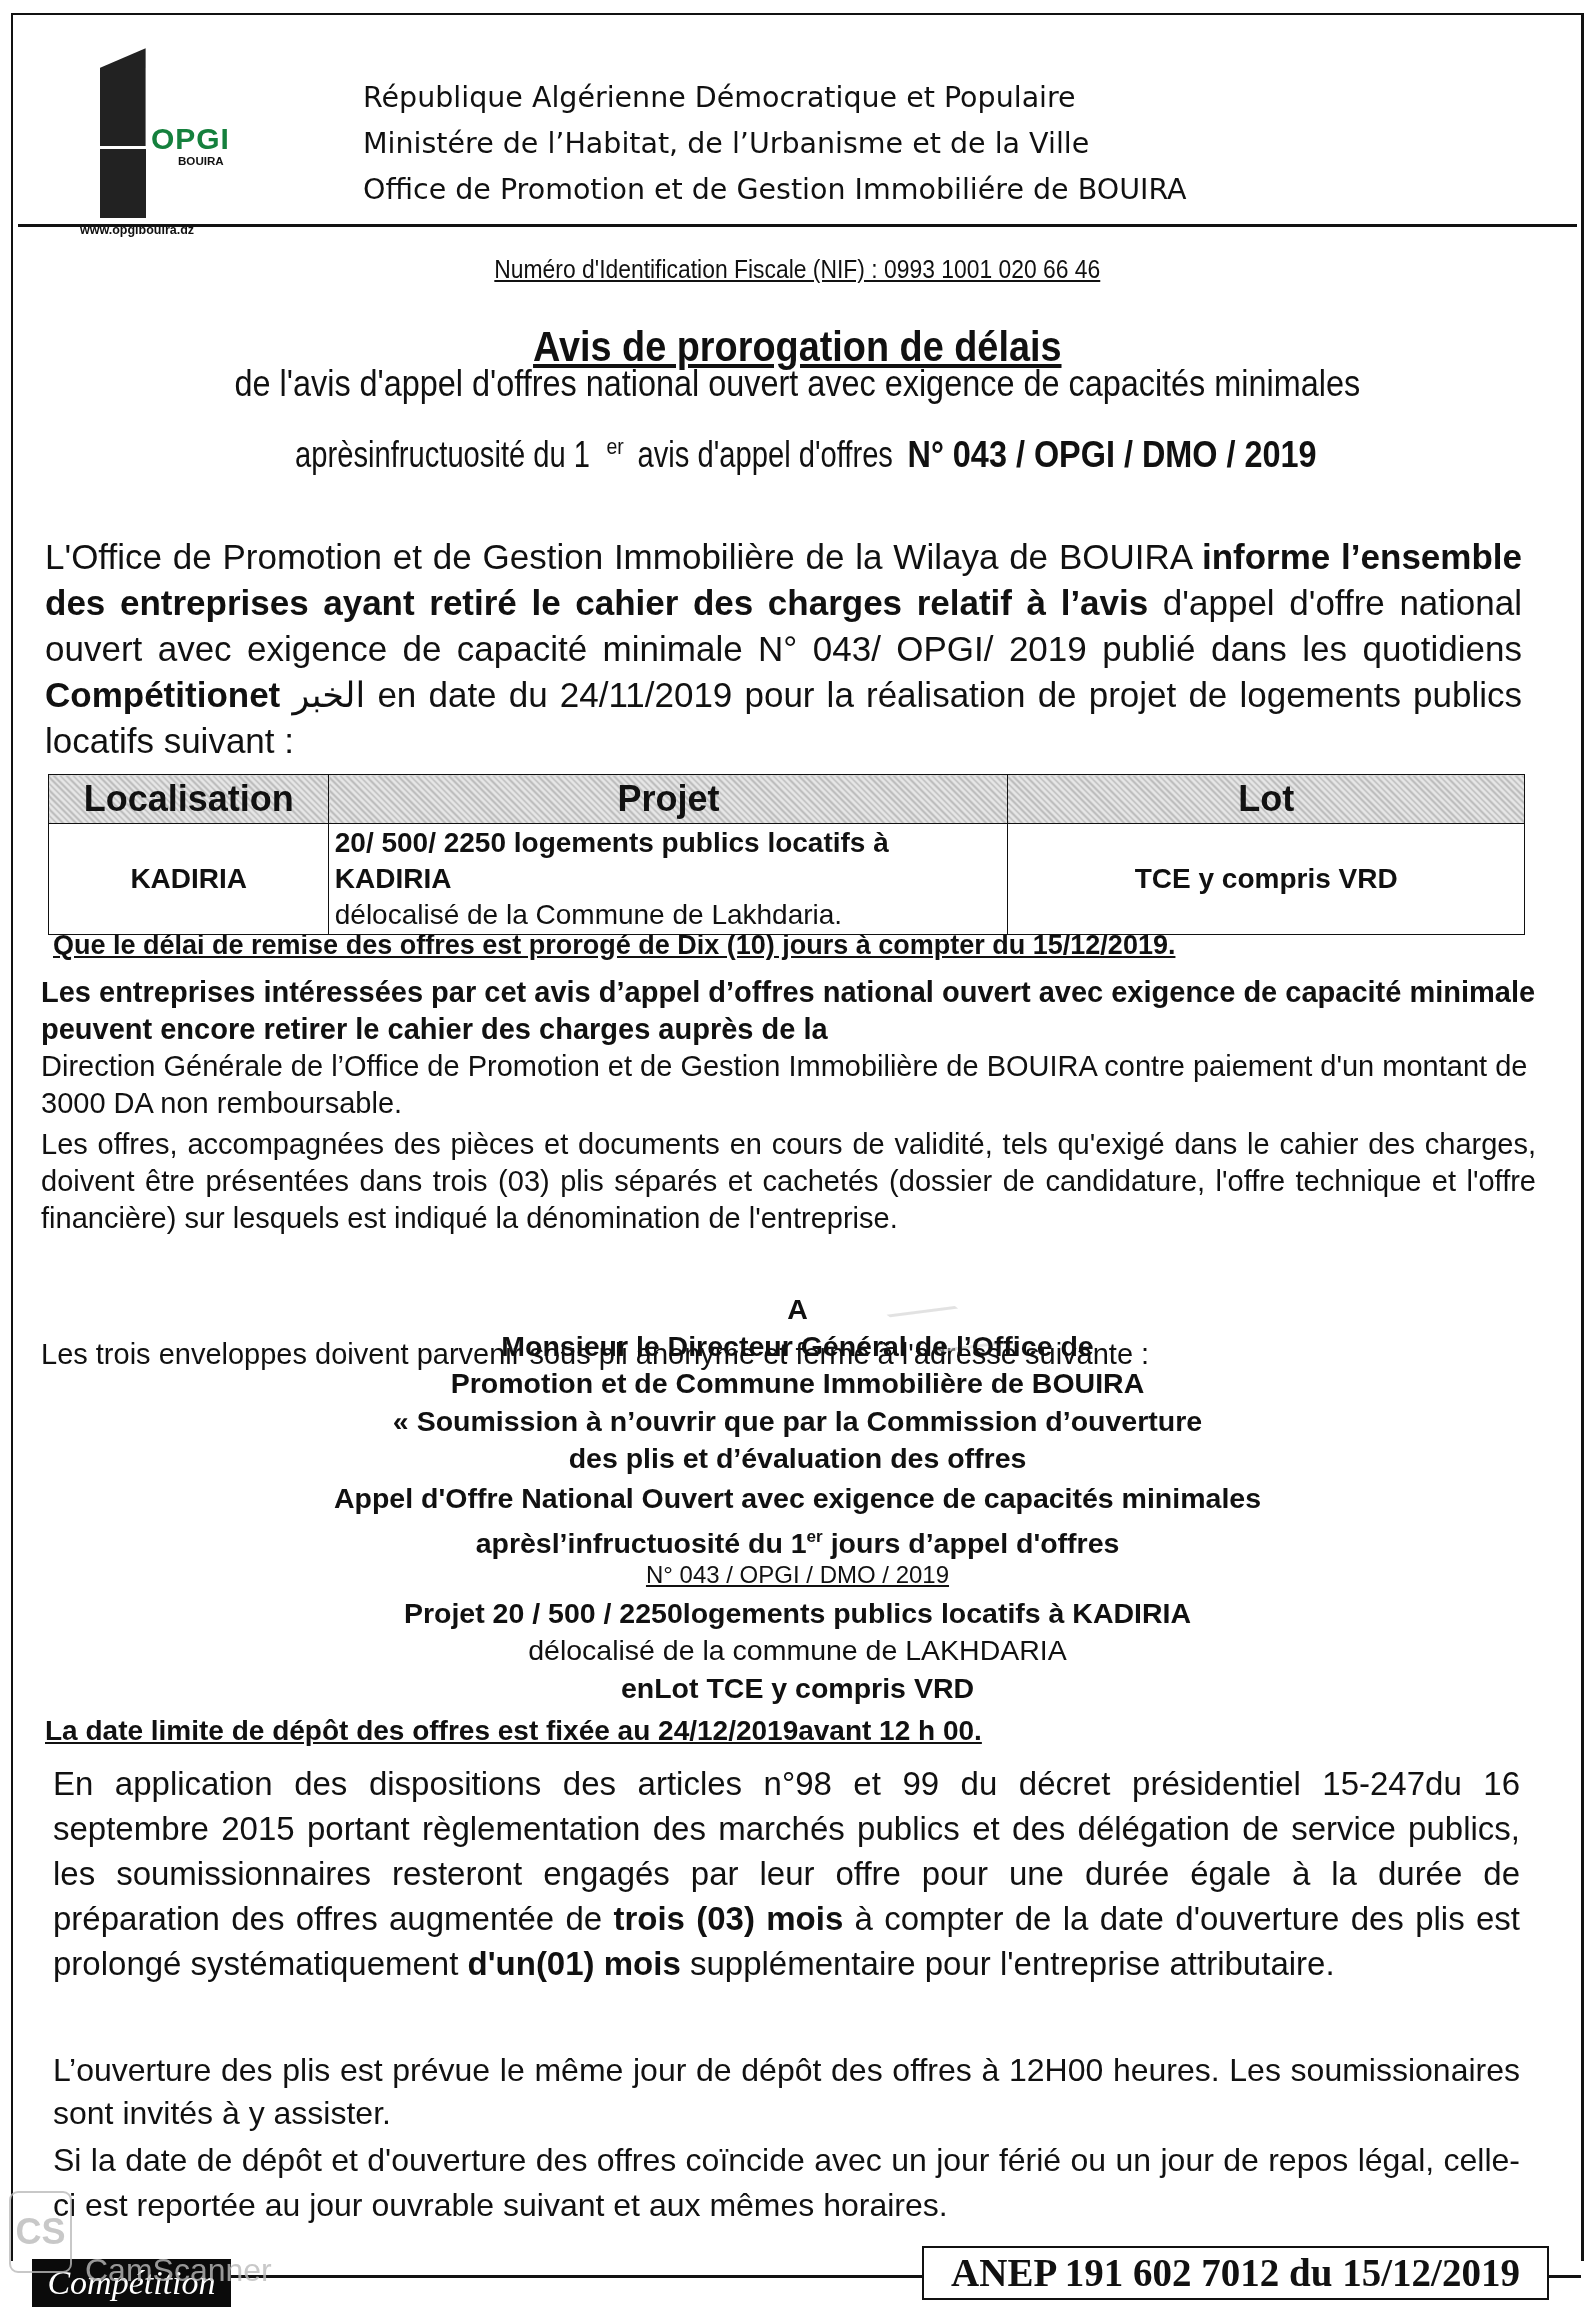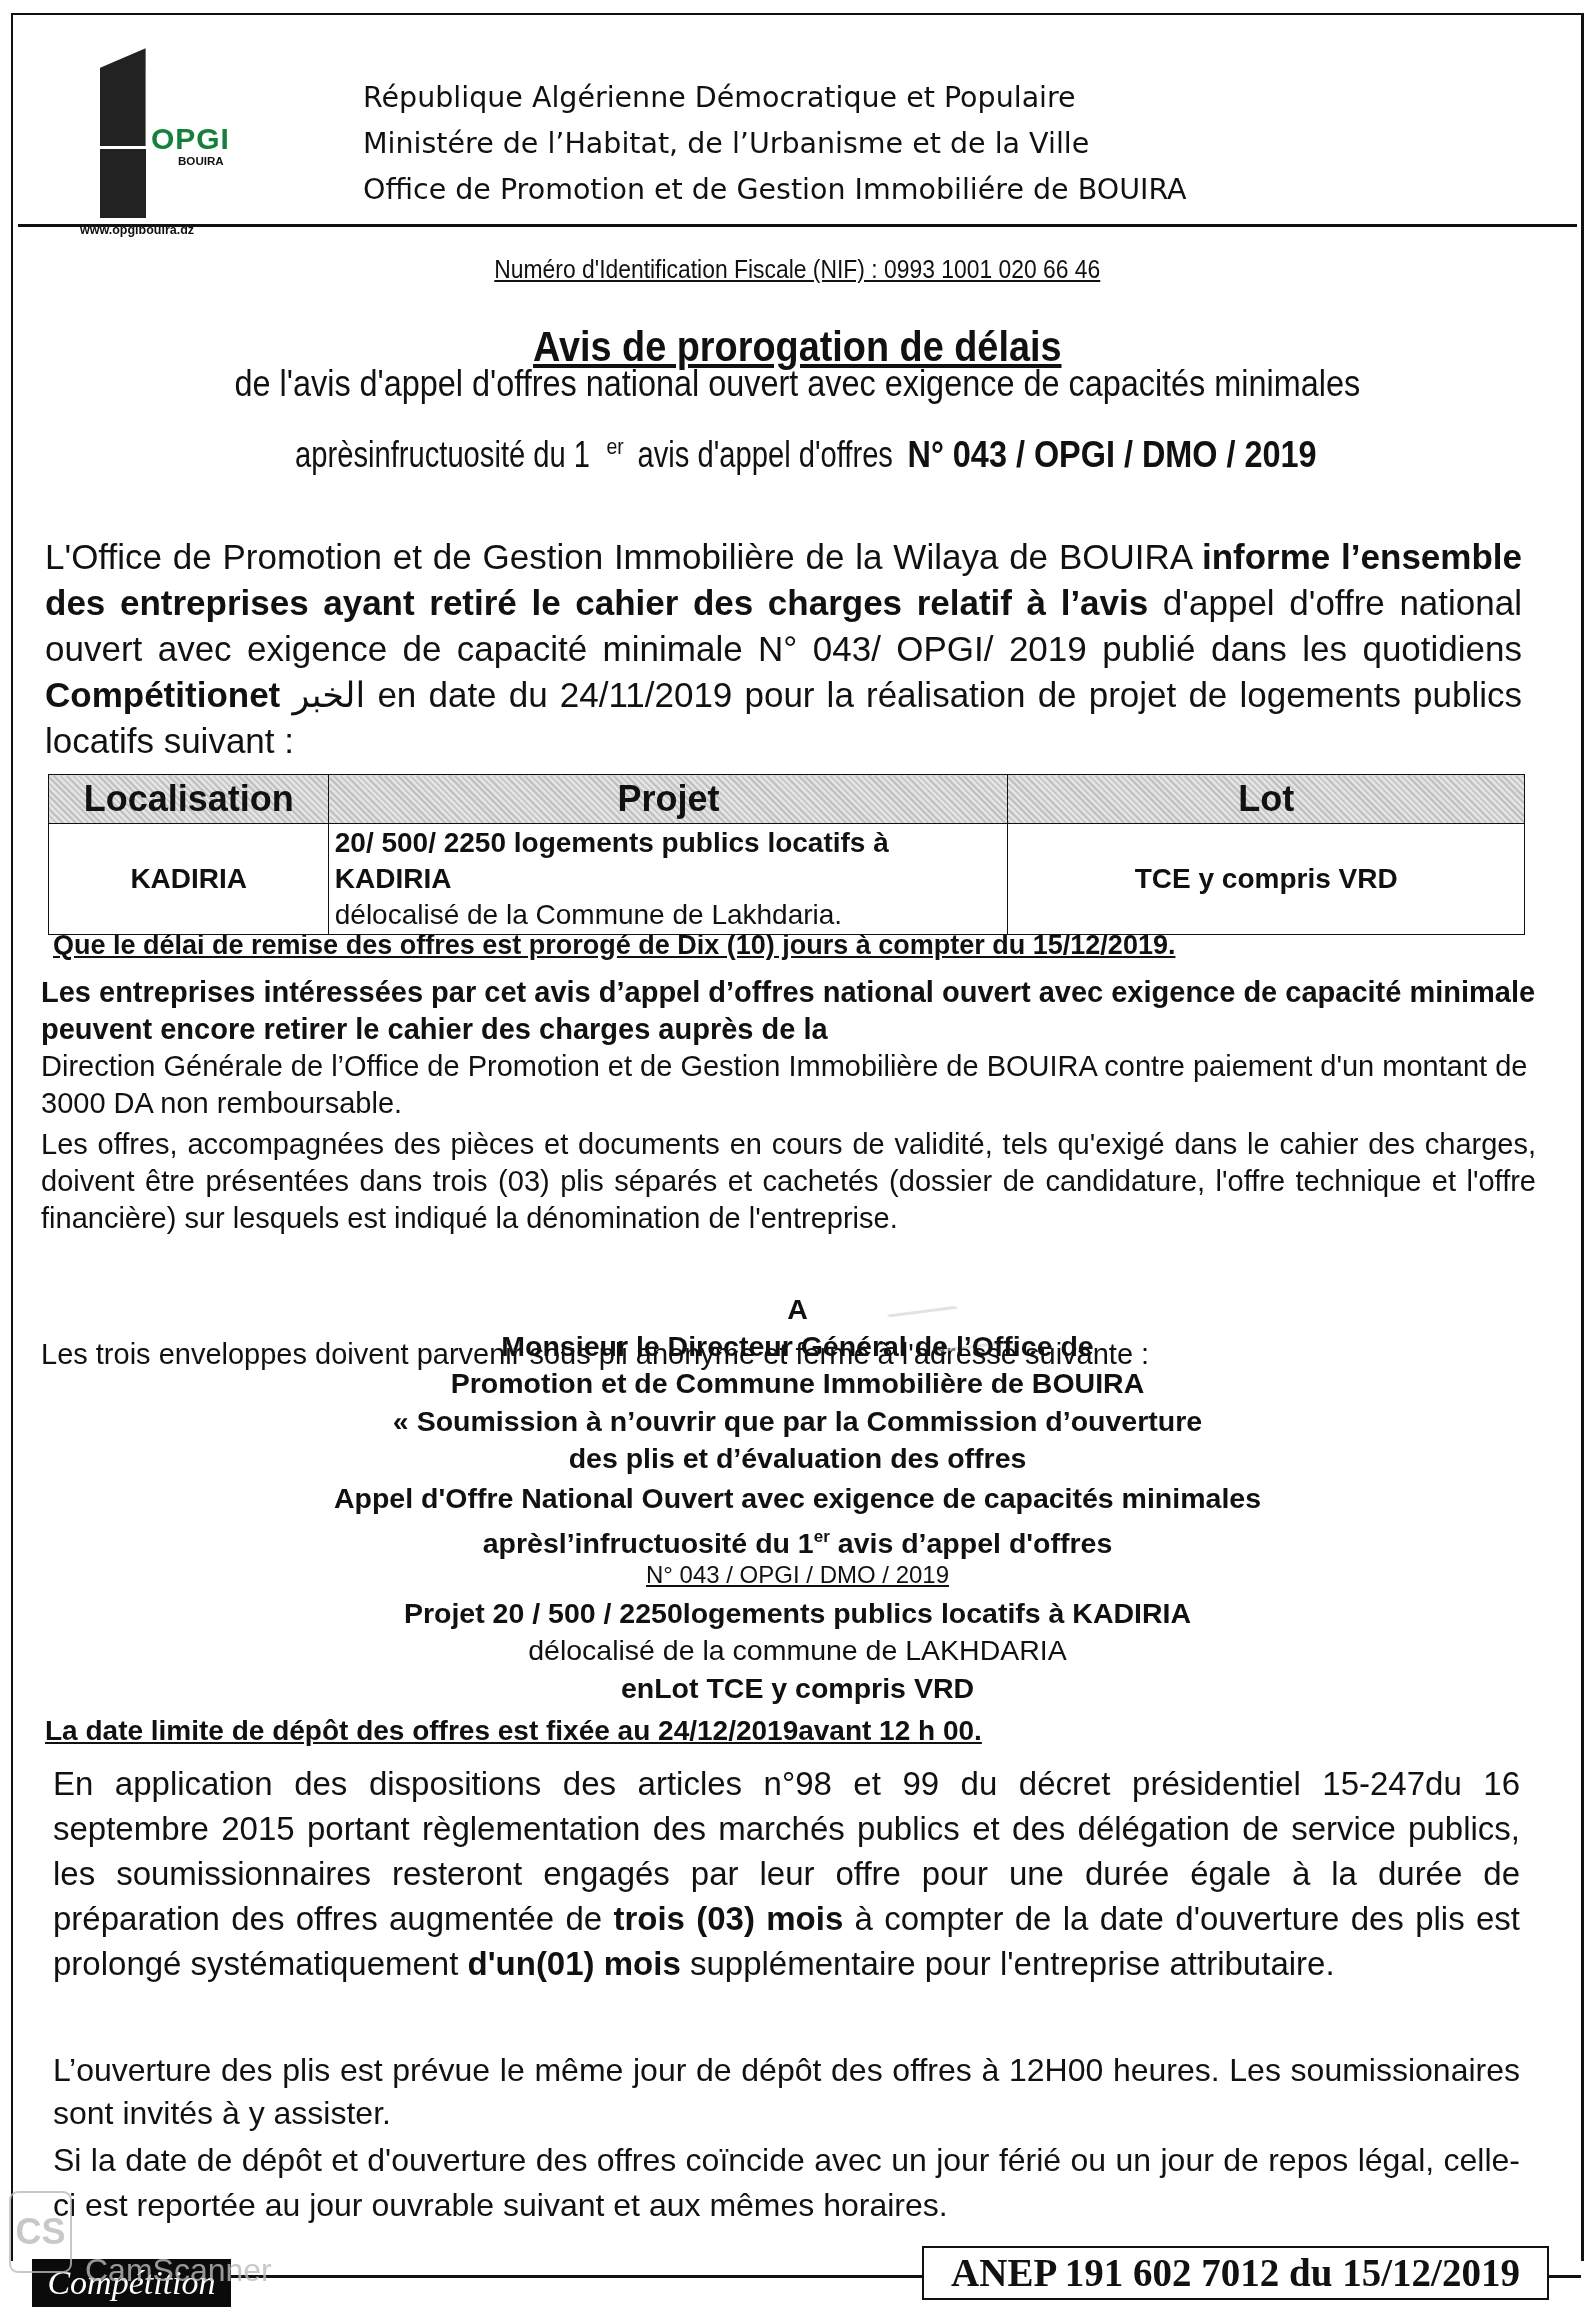--- a/index.html
+++ b/index.html
@@ -102,21 +102,21 @@
 <div class="para" style="top:1320px;margin-top:16px;">Les trois enveloppes doivent parvenir sous pli anonyme et fermé à l'adresse suivante :</div>
 
 <div class="watermark">⟋ ⟋</div>
 
 <div class="center" style="top:1291px;">A</div>
 <div class="center" style="top:1328px;">Monsieur le Directeur Général de l’Office de</div>
 <div class="center" style="top:1365px;">Promotion et de Commune Immobilière de BOUIRA</div>
 <div class="center" style="top:1403px;">« Soumission à n’ouvrir que par la Commission d’ouverture</div>
 <div class="center" style="top:1440px;">des plis et d’évaluation des offres</div>
 <div class="center" style="top:1480px;">Appel d'Offre National Ouvert avec exigence de capacités minimales</div>
-<div class="center" style="top:1518px;"><span>aprèsl’infructuosité du 1</span><sup>er</sup><span> avis d’appel d'offres</span></div>
+<div class="center" style="top:1518px;"><span>aprèsl’infructuosité du 1</span><sup>er</sup><span> jours d’appel d'offres</span></div>
 <div class="center u" style="top:1556px;font-size:24px;font-weight:normal;">N° 043 / OPGI / DMO / 2019</div>
 <div class="center" style="top:1595px;">Projet 20 / 500 / 2250logements publics locatifs à KADIRIA</div>
 <div class="center" style="top:1632px;font-weight:normal;">délocalisé de la commune de LAKHDARIA</div>
 <div class="center" style="top:1670px;">enLot TCE y compris VRD</div>
 
 <div class="para b u" style="top:1712px;left:45px;font-size:28px;">La date limite de dépôt des offres est fixée au 24/12/2019avant 12 h 00.</div>
 
 <div class="body-text" style="top:1761px;left:53px;width:1467px;line-height:45px;font-size:33px;"><span>En application des dispositions des articles n°98 et 99 du décret présidentiel 15-247du 16 septembre 2015 portant règlementation des marchés publics et des délégation de service publics, les soumissionnaires resteront engagés par leur offre pour une durée égale à la durée de préparation des offres augmentée de </span><span class="b">trois (03) mois</span><span> à compter de la date d'ouverture des plis est prolongé systématiquement </span><span class="b">d'un(01) mois</span><span> supplémentaire pour l'entreprise attributaire.</span></div>
 
 <div class="body-text" style="top:2049px;left:53px;width:1467px;line-height:43px;font-size:32px;">L’ouverture des plis est prévue le même jour de dépôt des offres à 12H00 heures. Les soumissionaires sont invités à y assister.</div>

